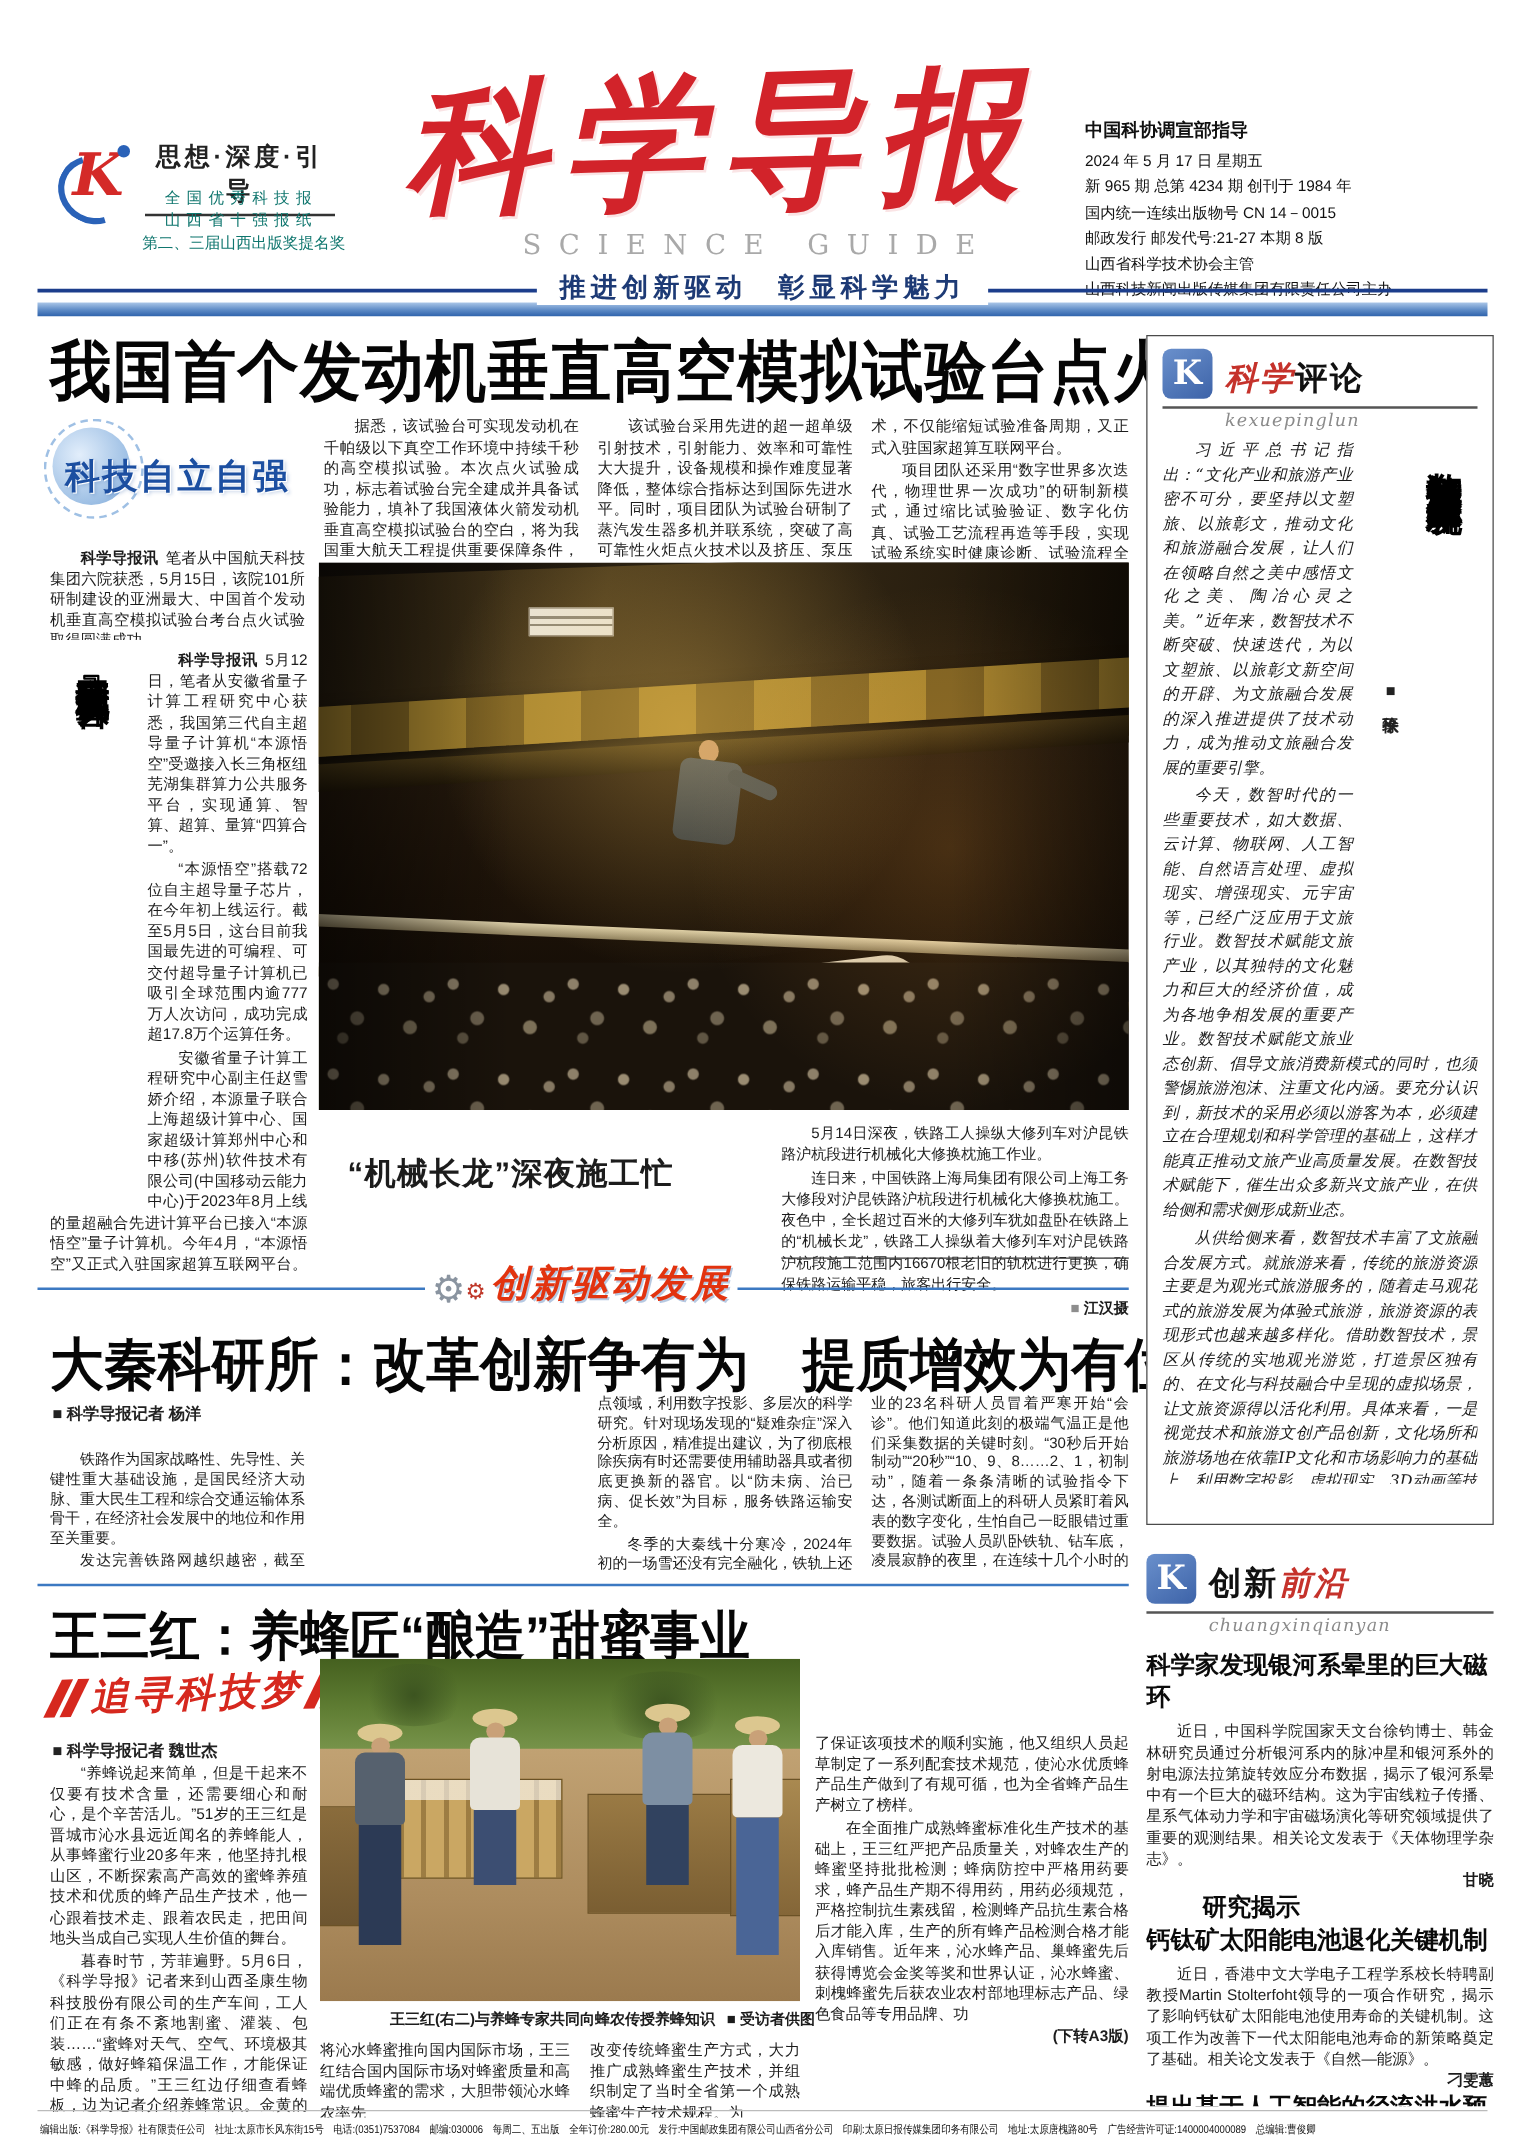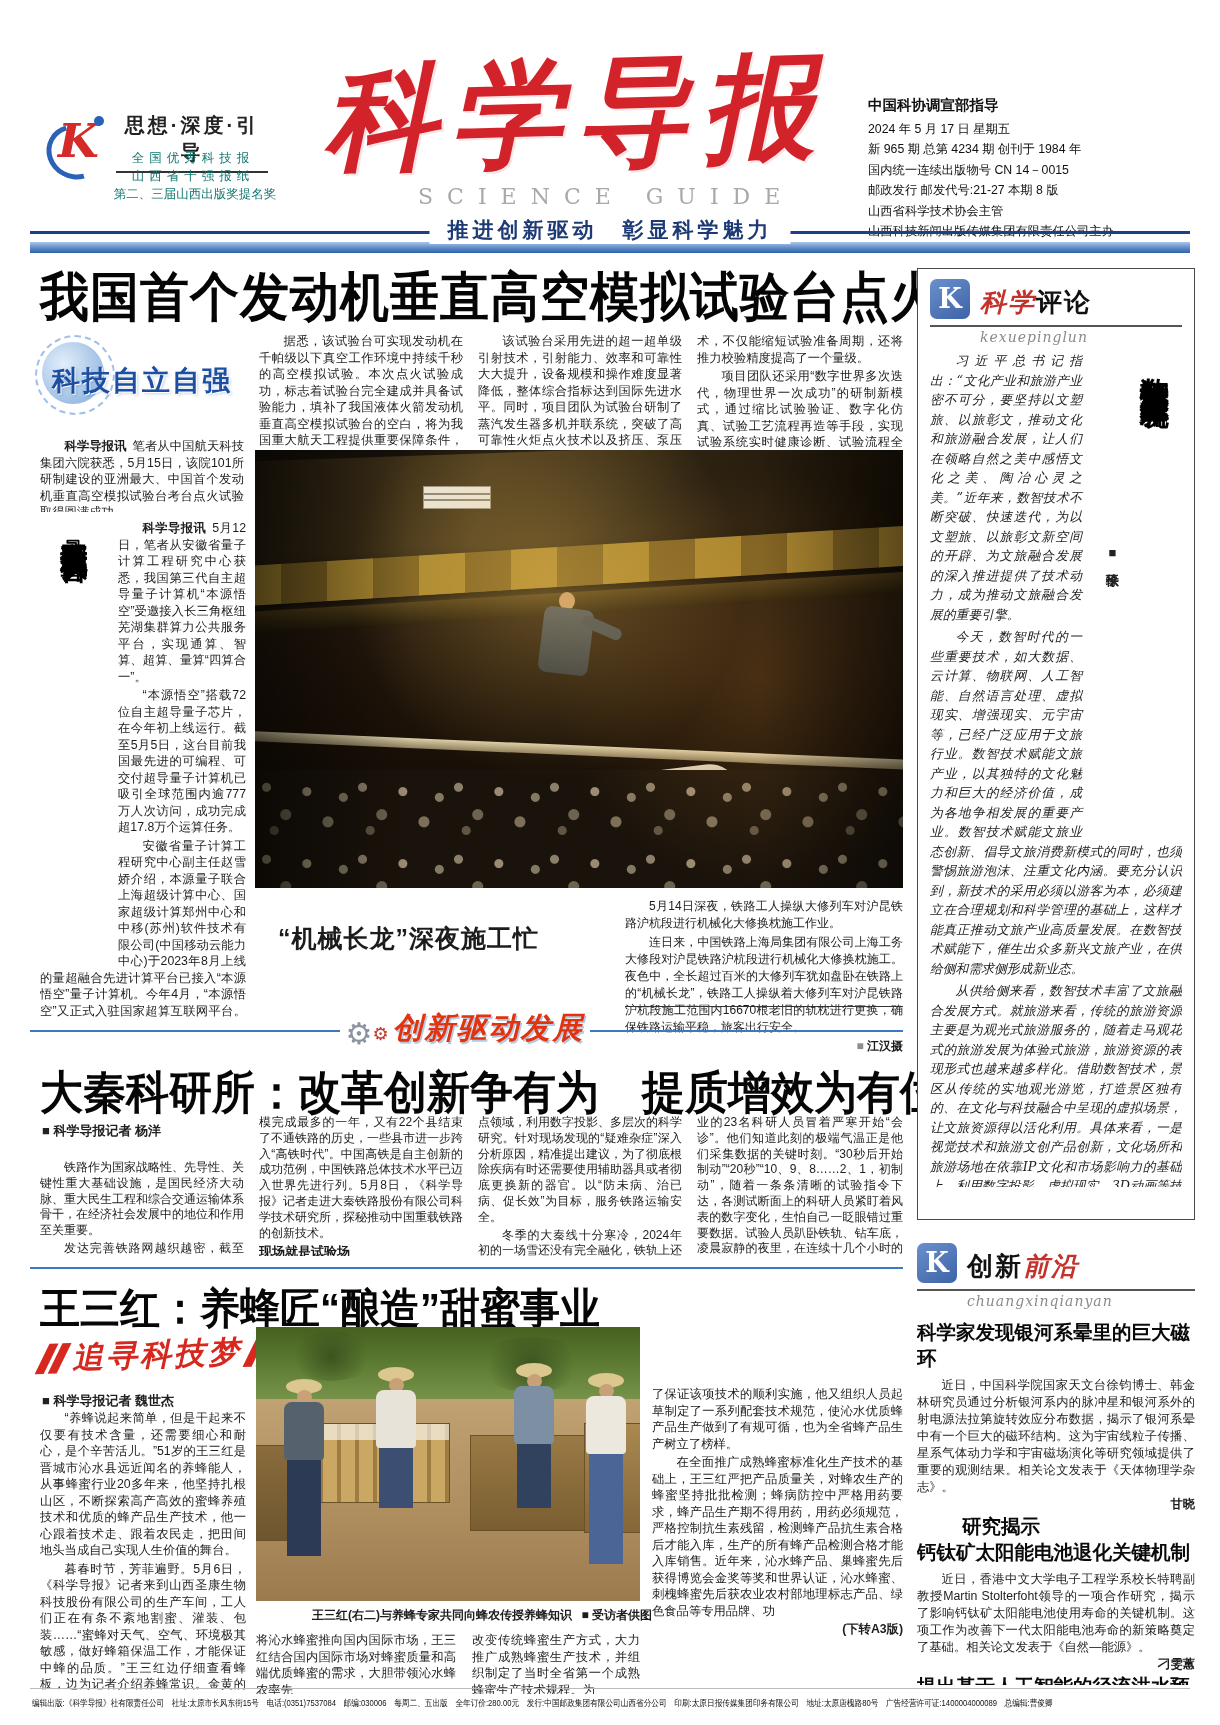--- a/index.html
+++ b/index.html
@@ -196,21 +196,21 @@
   <div class="abs body-txt" style="left:40px;top:438px;width:204px;height:74px;">
     <p><b class="intro">科学导报讯</b><span>笔者从中国航天科技集团六院获悉，5月15日，该院101所研制建设的亚洲最大、中国首个发动机垂直高空模拟试验台考台点火试验取得圆满成功。</span></p>
   </div>
   <div class="abs body-txt" style="left:259px;top:333px;width:204px;height:114px;">
     <p>据悉，该试验台可实现发动机在千帕级以下真空工作环境中持续千秒的高空模拟试验。本次点火试验成功，标志着试验台完全建成并具备试验能力，填补了我国液体火箭发动机垂直高空模拟试验台的空白，将为我国重大航天工程提供重要保障条件，为后续重型运载火箭试验条件建设提供重要技术支持。</p>
   </div>
   <div class="abs body-txt" style="left:478px;top:333px;width:204px;height:114px;">
     <p>该试验台采用先进的超一超单级引射技术，引射能力、效率和可靠性大大提升，设备规模和操作难度显著降低，整体综合指标达到国际先进水平。同时，项目团队为试验台研制了蒸汽发生器多机并联系统，突破了高可靠性火炬点火技术以及挤压、泵压多模态稳定启动技术，使系统具备灵活和实时故障诊断功能；解决了发动机推力自动校验技</p>
   </div>
   <div class="abs body-txt" style="left:697px;top:333px;width:206px;height:114px;">
-    <p class="noind">术，不仅能缩短试验准备周期，还将推力校验精度提高了一个量级。</p>
+    <p class="noind">术，不仅能缩短试验准备周期，又正式入驻国家超算互联网平台。</p>
     <p>项目团队还采用“数字世界多次迭代，物理世界一次成功”的研制新模式，通过缩比试验验证、数字化仿真、试验工艺流程再造等手段，实现试验系统实时健康诊断、试验流程全数字化管理，确保试验系统可靠，满足型号发动机高空模拟试验要求。</p>
 
   </div>
 
   <div class="abs body-txt" style="left:40px;top:520px;width:206px;height:500px;">
     <div class="v-hl-left">我国量子计算机实现『四算合一』</div>
     <p><b class="intro">科学导报讯</b><span>5月12日，笔者从安徽省量子计算工程研究中心获悉，我国第三代自主超导量子计算机“本源悟空”受邀接入长三角枢纽芜湖集群算力公共服务平台，实现通算、智算、超算、量算“四算合一”。</span></p>
     <p>“本源悟空”搭载72位自主超导量子芯片，在今年初上线运行。截至5月5日，这台目前我国最先进的可编程、可交付超导量子计算机已吸引全球范围内逾777万人次访问，成功完成超17.8万个运算任务。</p>
     <p>安徽省量子计算工程研究中心副主任赵雪娇介绍，本源量子联合上海超级计算中心、国家超级计算郑州中心和中移(苏州)软件技术有限公司(中国移动云能力中心)于2023年8月上线的量超融合先进计算平台已接入“本源悟空”量子计算机。今年4月，“本源悟空”又正式入驻国家超算互联网平台。本次受邀接入长三角枢纽芜湖集群算力公共服务平台，是“本源悟空”联机的第三个超算中心。</p>
 
@@ -246,25 +246,20 @@
   <div class="abs badge-innov" style="left:340px;top:1002px;width:250px;height:52px;line-height:52px;z-index:3;">
     <span class="gear1">⚙</span><span class="gear2">⚙</span><span class="txt">创新驱动发展</span>
   </div>
   <div class="abs sec-hl" style="left:40px;top:1062px;width:870px;font-size:43px;transform:scaleY(1.06);transform-origin:left top;">大秦科研所：改革创新争有为　提质增效为有位</div>
   <div class="abs byline" style="left:42px;top:1122px;">■ 科学导报记者 杨洋</div>
 
   <div class="abs body-txt" style="left:40px;top:1160px;width:204px;height:96px;font-size:12px;line-height:15.8px;">
     <p>铁路作为国家战略性、先导性、关键性重大基础设施，是国民经济大动脉、重大民生工程和综合交通运输体系骨干，在经济社会发展中的地位和作用至关重要。</p>
     <p>发达完善铁路网越织越密，截至2023年，全国铁路投产新线3637公里，其中高铁2776公里。这是“十四五”以来铁路投资规</p>
   </div>
-  <div class="abs body-txt" style="left:259px;top:1115px;width:204px;height:141px;font-size:12px;line-height:15.8px;">
-    <p class="noind">模完成最多的一年，又有22个县结束了不通铁路的历史，一些县市进一步跨入“高铁时代”。中国高铁是自主创新的成功范例，中国铁路总体技术水平已迈入世界先进行列。5月8日，《科学导报》记者走进大秦铁路股份有限公司科学技术研究所，探秘推动中国重载铁路的创新技术。</p>
-    <p class="noind" style="font-weight:bold;font-size:13px;margin:3px 0;">现场就是试验场</p>
-
-  </div>
   <div class="abs body-txt" style="left:478px;top:1115px;width:204px;height:141px;font-size:12px;line-height:15.8px;">
     <p class="noind">点领域，利用数字投影、多层次的科学研究。针对现场发现的“疑难杂症”深入分析原因，精准提出建议，为了彻底根除疾病有时还需要使用辅助器具或者彻底更换新的器官。以“防未病、治已病、促长效”为目标，服务铁路运输安全。</p>
     <p>冬季的大秦线十分寒冷，2024年初的一场雪还没有完全融化，铁轨上还覆盖着一层白雪。针对大秦线2万吨重载组合列车动力学试验，大秦科研所共派出不同专</p>
   </div>
   <div class="abs body-txt" style="left:697px;top:1115px;width:206px;height:141px;font-size:12px;line-height:15.8px;">
     <p class="noind">业的23名科研人员冒着严寒开始“会诊”。他们知道此刻的极端气温正是他们采集数据的关键时刻。“30秒后开始制动”“20秒”“10、9、8……2、1，初制动”，随着一条条清晰的试验指令下达，各测试断面上的科研人员紧盯着风表的数字变化，生怕自己一眨眼错过重要数据。试验人员趴卧铁轨、钻车底，凌晨寂静的夜里，在连续十几个小时的刺骨寒风的陪伴下，他们完成了一个又一个传感器的安装与拆卸……</p>
 
   </div>
 
   <div class="abs divider" style="left:30px;top:1267px;width:873px;height:2px;"></div>

